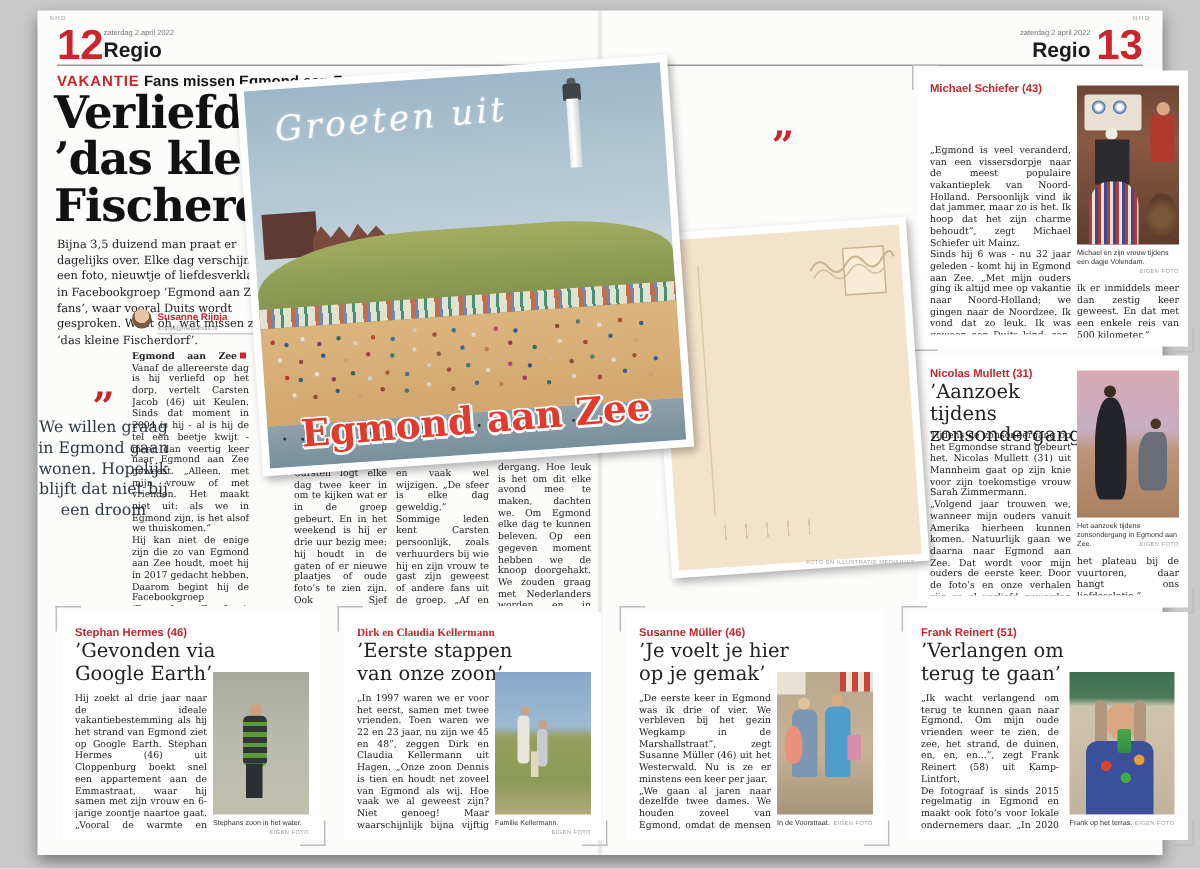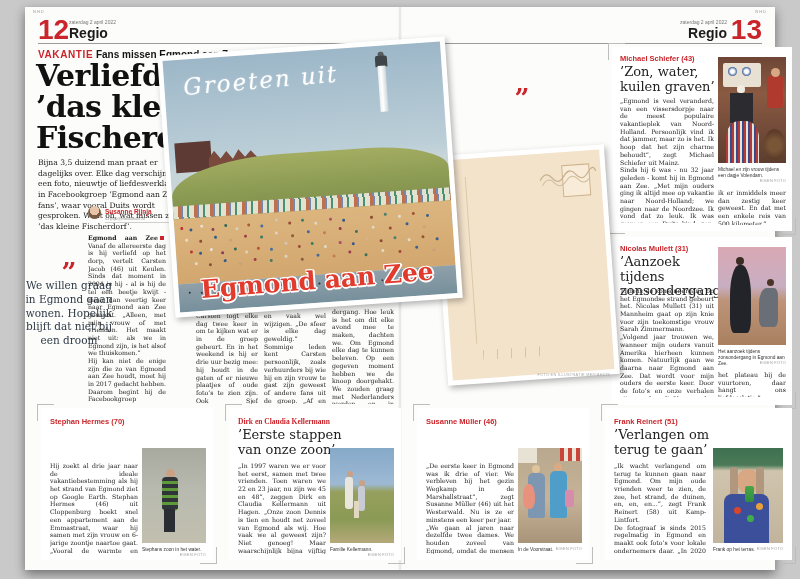--- a/index.html
+++ b/index.html
@@ -140,21 +140,20 @@
     </div>
   </div>
 
   <div class="abs pq" style="left:437px;top:84px;width:120px;z-index:3;">
     <span class="mark">”</span>
   </div>
   <div class="abs pc-credit" style="left:480px;top:366px;width:105px;z-index:3;">FOTO EN ILLUSTRATIE MEDIAHUIS</div>
 
   <div class="pbox" style="left:587px;top:40px;width:180px;height:184px;">
     <div class="abs pname" style="left:8px;top:7px;">Michael Schiefer (43)</div>
-    <div class="abs phead" style="left:8px;top:18px;width:95px;">’Zon, water, kuilen graven’</div>
     <div class="abs bodytxt" style="left:8px;top:50px;width:94px;height:126px;">„Egmond is veel veranderd, van een vissersdorpje naar de meest populaire vakantieplek van Noord-Holland. Persoonlijk vind ik dat jammer, maar zo is het. Ik hoop dat het zijn charme behoudt”, zegt Michael Schiefer uit Mainz.
 Sinds hij 6 was - nu 32 jaar geleden - komt hij in Egmond aan Zee. „Met mijn ouders ging ik altijd mee op vakantie naar Noord-Holland; we gingen naar de Noordzee. Ik vond dat zo leuk. Ik was gewoon een Duits kind: zon, water, kuilen graven, krabben vangen.”
 „In 1996 hebben mijn vrouw en ik ons verloofd bij de strandafgang naar strandpaviljoen De Zeemeeuw. Ons huwelijk is nu nog zo geweldig als op de eerste dag. Ik denk dat mijn vrouw vanaf die dag verliefd is op Egmond en ze komt hier net als ik graag terug.”
 Michael probeert elk jaar naar Egmond te komen. „Meestal lukt het, al is het maar drie of vier dagen. In totaal ben</div>
     <div class="photo" style="left:106px;top:10px;width:68px;height:106px;background:linear-gradient(180deg,#6e4636 0%,#8a5a42 35%,#5d3d30 100%);">
       <div class="abs" style="left:8%;top:6%;width:55%;height:22%;background:#e8e0d2;border-radius:2px;"></div>
       <div class="abs" style="left:14%;top:9%;width:9px;height:9px;border-radius:50%;background:radial-gradient(#fff 30%,#3a5f9a 70%);"></div>
       <div class="abs" style="left:36%;top:9%;width:9px;height:9px;border-radius:50%;background:radial-gradient(#fff 30%,#3a5f9a 70%);"></div>
       <div class="abs" style="right:4%;top:18%;width:24%;height:30%;background:#b03a2e;border-radius:3px;"></div>
       <div class="abs" style="right:9%;top:10%;width:9px;height:9px;border-radius:50%;background:#d8a884;"></div>
@@ -183,21 +182,22 @@
       <div class="abs" style="right:18%;top:33%;width:7px;height:7px;border-radius:50%;background:#4a3428;"></div>
     </div>
     <div class="abs caption" style="left:106px;top:112px;width:68px;">
       <span>Het aanzoek tijdens zonsondergang in Egmond aan Zee.</span>
       <span class="credit" style="float:right;">EIGEN FOTO</span>
     </div>
     <div class="abs bodytxt" style="left:106px;top:134px;width:68px;height:26px;">het plateau bij de vuurtoren, daar hangt ons liefdesslotje.”</div>
   </div>
 
   <div class="pbox" style="left:16px;top:401px;width:172px;height:152px;">
-    <div class="abs pname" style="left:9px;top:9px;">Stephan Hermes (70)</div>
+    <div class="abs pname" style="left:9px;top:9px;">Stephan Hermes (46)</div>
+    <div class="abs phead" style="left:9px;top:20px;width:100px;">’Gevonden via Google Earth’</div>
     <div class="abs bodytxt" style="left:9px;top:54px;width:88px;height:92px;">Hij zoekt al drie jaar naar de ideale vakantiebestemming als hij het strand van Egmond ziet op Google Earth. Stephan Hermes (46) uit Cloppenburg boekt snel een appartement aan de Emmastraat, waar hij samen met zijn vrouw en 6-jarige zoontje naartoe gaat. „Vooral de warmte en gezelligheid van de Nederlanders is ons bijgebleven. Mijn zoon is het liefste op het strand en in de duinen, maar ik denk dat hij ijsjes nóg leuker vindt. In Egmond kan ik de dagelijkse stress even vergeten en geniet ik ervan om te zien hoe blij mijn zoon op het strand is. We zijn er nu twee keer geweest en we komen zeker terug!”</div>
     <div class="photo" style="left:101px;top:40px;width:64px;height:95px;background:linear-gradient(180deg,#a8aaa0 0%,#b8bab0 45%,#c2bfae 100%);">
       <div class="abs" style="left:38%;top:22%;width:9px;height:9px;border-radius:50%;background:#caa184;"></div>
       <div class="abs" style="left:32%;top:30%;width:24%;height:36%;background:repeating-linear-gradient(180deg,#2e3438 0 4px,#5f9a3a 4px 7px);border-radius:4px;"></div>
       <div class="abs" style="left:34%;top:64%;width:18%;height:24%;background:#2a2e32;"></div>
     </div>
     <div class="abs caption" style="left:101px;top:139px;width:64px;">
       <span>Stephans zoon in het water.</span>
       <span class="credit" style="float:right;">EIGEN FOTO</span>
     </div>
@@ -216,20 +216,21 @@
       <div class="abs" style="left:38%;top:56%;width:8%;height:18%;background:#e2d8c2;"></div>
     </div>
     <div class="abs caption" style="left:101px;top:139px;width:64px;">
       <span>Familie Kellermann.</span>
       <span class="credit" style="float:right;">EIGEN FOTO</span>
     </div>
   </div>
 
   <div class="pbox" style="left:392px;top:401px;width:172px;height:152px;">
     <div class="abs pname" style="left:9px;top:9px;">Susanne Müller (46)</div>
+    <div class="abs phead" style="left:9px;top:20px;width:105px;">’Je voelt je hier op je gemak’</div>
     <div class="abs bodytxt" style="left:9px;top:54px;width:88px;height:92px;">„De eerste keer in Egmond was ik drie of vier. We verbleven bij het gezin Wegkamp in de Marshallstraat”, zegt Susanne Müller (46) uit het Westerwald. Nu is ze er minstens een keer per jaar.
 „We gaan al jaren naar dezelfde twee dames. We houden zoveel van Egmond, omdat de mensen aardig en ongecompliceerd zijn. Iedereen is warm en zo vriendelijk. Je voelt je op je gemak. Ik heb veel favoriete plekken: de kerk op het Pompplein, de trappen aan de boulevard, de duinen, het strand. Eigenlijk zo ongeveer alles. Nu geniet ik hier met mijn gezin en vrienden.”</div>
     <div class="photo" style="left:101px;top:40px;width:64px;height:95px;background:linear-gradient(180deg,#b9a88e 0%,#c6b397 55%,#a89478 100%);">
       <div class="abs" style="left:0;top:0;width:30%;height:16%;background:#e8e2d5;"></div>
       <div class="abs" style="right:0;top:0;width:34%;height:14%;background:repeating-linear-gradient(90deg,#c9453a 0 4px,#e8e2d5 4px 8px);"></div>
       <div class="abs" style="left:16%;top:26%;width:26%;height:48%;background:#7d97b2;border-radius:5px 5px 2px 2px;"></div>
       <div class="abs" style="left:22%;top:18%;width:8px;height:8px;border-radius:50%;background:#e0c49a;"></div>
       <div class="abs" style="left:8%;top:38%;width:18%;height:26%;background:#e8927e;border-radius:50% 50% 40% 40%;"></div>
       <div class="abs" style="left:50%;top:24%;width:26%;height:50%;background:#4f9ec9;border-radius:5px 5px 2px 2px;"></div>
       <div class="abs" style="left:56%;top:16%;width:8px;height:8px;border-radius:50%;background:#d8ab84;"></div>

